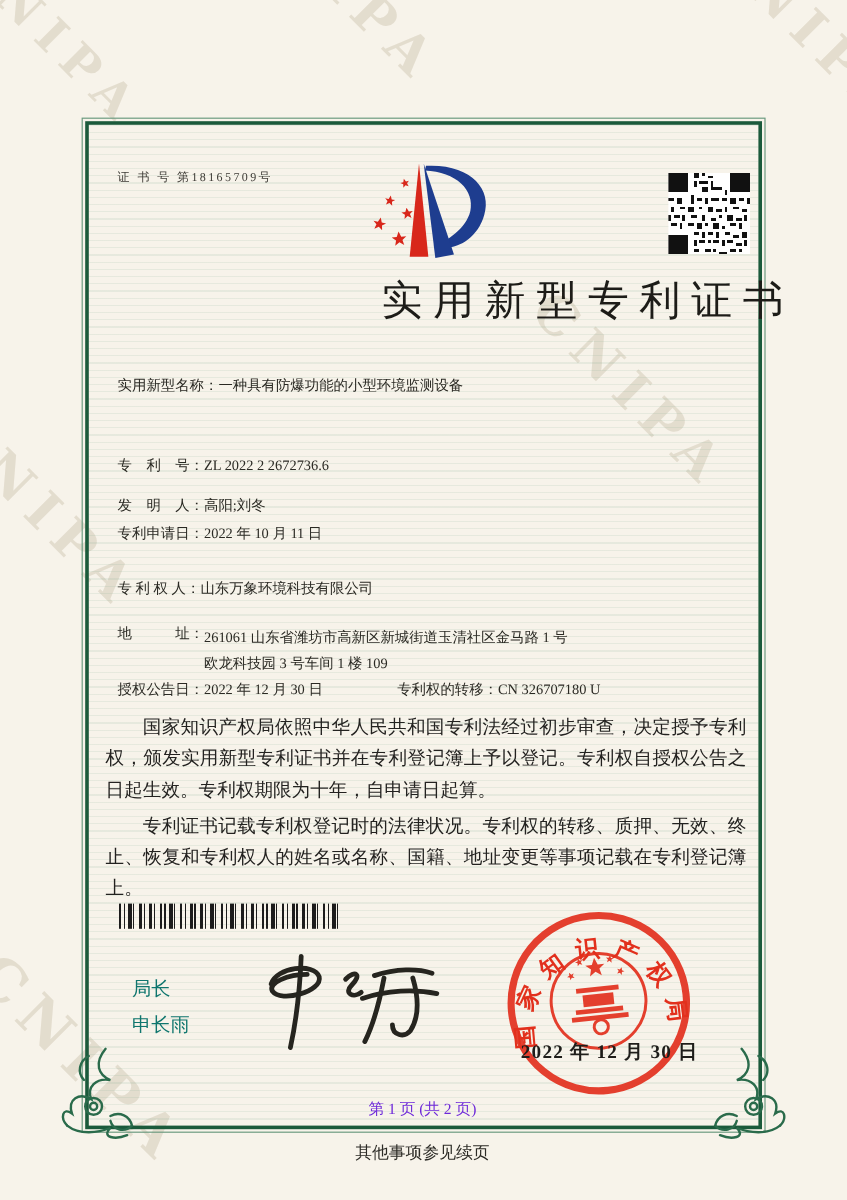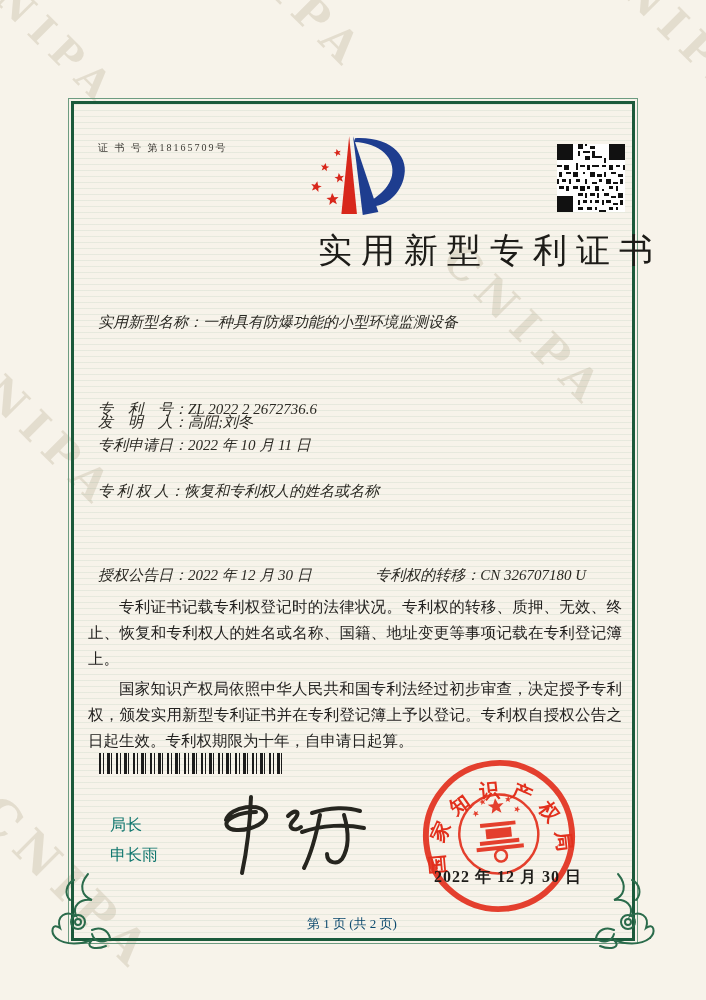--- a/index.html
+++ b/index.html
@@ -19,21 +19,21 @@
          background:repeating-linear-gradient(180deg,rgba(118,166,138,.13) 0 1px,rgba(0,0,0,0) 1px 6px);}
 
   .content{position:absolute;inset:0;z-index:3;color:#25241f;}
 
   .certno{position:absolute;left:98px;top:141px;font-size:10px;letter-spacing:2px;color:#3c3a34;}
   .logo{position:absolute;left:287px;top:131px;}
   .qr{position:absolute;left:557px;top:144px;width:68px;height:68px;}
   .title{position:absolute;left:68px;width:568px;top:228px;text-align:right;
          font-size:34px;font-weight:normal;letter-spacing:9px;color:#1d1c18;margin-left:26px;}
 
-  .row{position:absolute;left:98px;font-size:15px;white-space:nowrap;font-style:italic;}
+  .row{position:absolute;left:98px;font-size:12px;white-space:nowrap;}
   .row .lab{color:#2a2923;}
   .row .val{color:#2a2923;}
   .addr-val{display:inline-block;vertical-align:top;white-space:normal;width:420px;line-height:22px;}
   .addr-val span{display:block;}
 
   .paras{position:absolute;left:88px;top:594px;width:534px;font-size:15.5px;
          line-height:26px;color:#232220;text-align:justify;}
   .paras p{margin:0 0 4px 0;text-indent:2em;}
 
   .barcode{position:absolute;left:99px;top:753px;width:186px;height:21px;
@@ -41,21 +41,21 @@
       #1c1c1c 4px 5px,rgba(0,0,0,0) 5px 8px,#1c1c1c 8px 11px,rgba(0,0,0,0) 11px 12px,
       #1c1c1c 12px 13px,rgba(0,0,0,0) 13px 17px);}
 
   .director{position:absolute;left:110px;top:810px;font-size:16px;line-height:30px;color:#0f766e;}
   .sig{position:absolute;left:196px;top:790px;}
 
   .seal{position:absolute;left:420px;top:757px;width:158px;height:158px;transform:rotate(-6deg);}
   .seal-date{position:absolute;left:434px;top:867px;font-size:16px;letter-spacing:1px;
              color:#1e1d1a;font-weight:bold;z-index:4;}
 
-  .pageno{position:absolute;left:68px;width:568px;top:915px;text-align:center;font-size:13px;color:#0c4a6e;}
+  .pageno{position:absolute;left:68px;width:568px;top:915px;text-align:center;font-size:13px;color:#6d28d9;}
   .footnote{position:absolute;left:68px;width:568px;top:952px;text-align:center;font-size:14px;color:#2c2b26;}
 
   .orn{position:absolute;z-index:4;}
 </style>
 </head>
 <body>
 
 <div id="page">
 
   <div class="wm" style="left:-55px;top:6px;font-size:40px;">CNIPA</div>
@@ -120,38 +120,41 @@
     </svg>
 
     <div class="title">实用新型专利证书</div>
 
     <div class="row" style="top:313px;">
       <span class="lab">实用新型名称：</span><span class="val">一种具有防爆功能的小型环境监测设备</span>
     </div>
     <div class="row" style="top:369px;margin-top:44px;">
       <span class="lab">发　明　人：</span><span class="val">高阳;刘冬</span>
     </div>
-    <div class="row" style="top:400px;">
+    <div class="row" style="top:380px;">
       <span class="lab">专　利　号：</span><span class="val">ZL 2022 2 2672736.6</span>
     </div>
     <div class="row" style="top:436px;text-align:right;">
       <span class="lab">专利申请日：</span><span class="val">2022 年 10 月 11 日</span>
     </div>
     <div class="row" style="top:482px;">
-      <span class="lab">专 利 权 人：</span><span class="val">恢复和专利权人的姓名或名称</span>
+      <span class="lab">专 利 权 人：</span><span class="val">山东万象环境科技有限公司</span>
+    </div>
+    <div class="row" style="top:520px;">
+      <span class="lab">地　　　址：</span><span class="val addr-val"><span>261061 山东省潍坊市高新区新城街道玉清社区金马路 1 号</span><span>欧龙科技园 3 号车间 1 楼 109</span></span>
     </div>
     <div class="row" style="top:566px;">
       <span class="lab">授权公告日：</span><span class="val">2022 年 12 月 30 日</span>
       <span style="display:inline-block;width:56px;"></span>
       <span class="lab">专利权的转移：</span><span class="val">CN 326707180 U</span>
     </div>
 
     <div class="paras">
+      <p>国家知识产权局依照中华人民共和国专利法经过初步审查，决定授予专利权，颁发实用新型专利证书并在专利登记簿上予以登记。专利权自授权公告之日起生效。专利权期限为十年，自申请日起算。</p>
       <p>专利证书记载专利权登记时的法律状况。专利权的转移、质押、无效、终止、恢复和专利权人的姓名或名称、国籍、地址变更等事项记载在专利登记簿上。</p>
-      <p>国家知识产权局依照中华人民共和国专利法经过初步审查，决定授予专利权，颁发实用新型专利证书并在专利登记簿上予以登记。专利权自授权公告之日起生效。专利权期限为十年，自申请日起算。</p>
     </div>
 
     <div class="barcode"></div>
 
     <div class="director">
       <div>局长</div>
       <div>申长雨</div>
     </div>
 
     <svg class="sig" width="175" height="90" viewBox="0 0 175 90">
@@ -185,15 +188,16 @@
         <rect x="62" y="66" width="36" height="4"></rect>
         <rect x="67" y="72" width="26" height="10"></rect>
         <rect x="60" y="84" width="40" height="4"></rect>
         <rect x="56" y="90" width="48" height="4"></rect>
         <circle cx="80" cy="100" r="6" fill="none" stroke="#e2301d" stroke-width="2.5"></circle>
       </g>
     </svg>
     <div class="seal-date">2022 年 12 月 30 日</div>
 
     <div class="pageno">第 1 页 (共 2 页)</div>
+    <div class="footnote">其他事项参见续页</div>
 
   </div>
 </div>
 
 </body></html>

